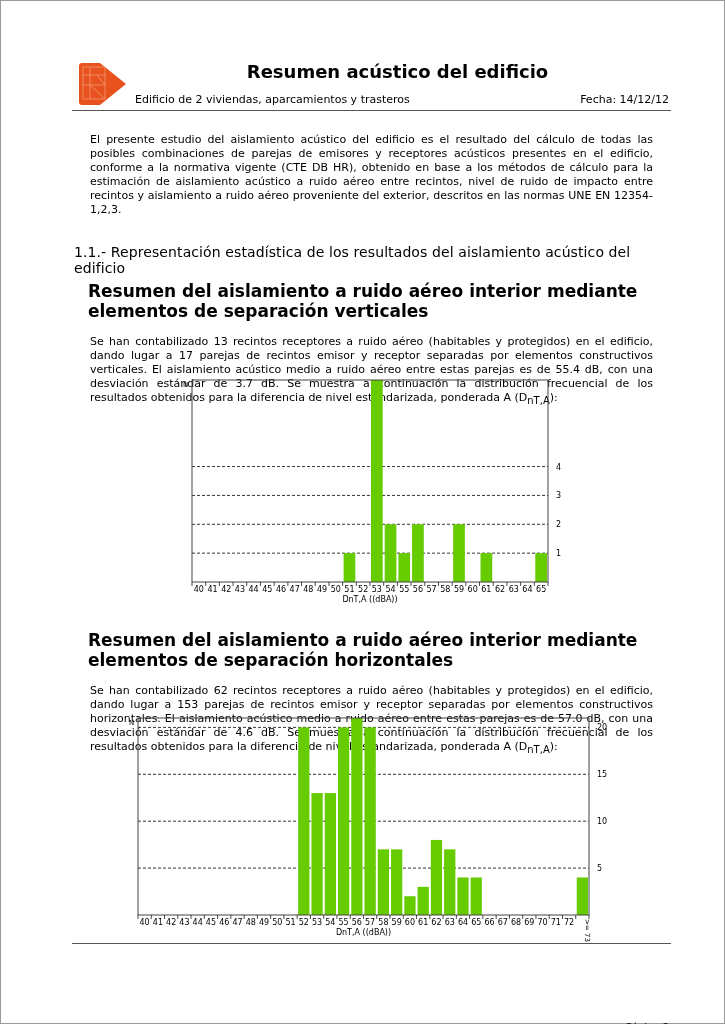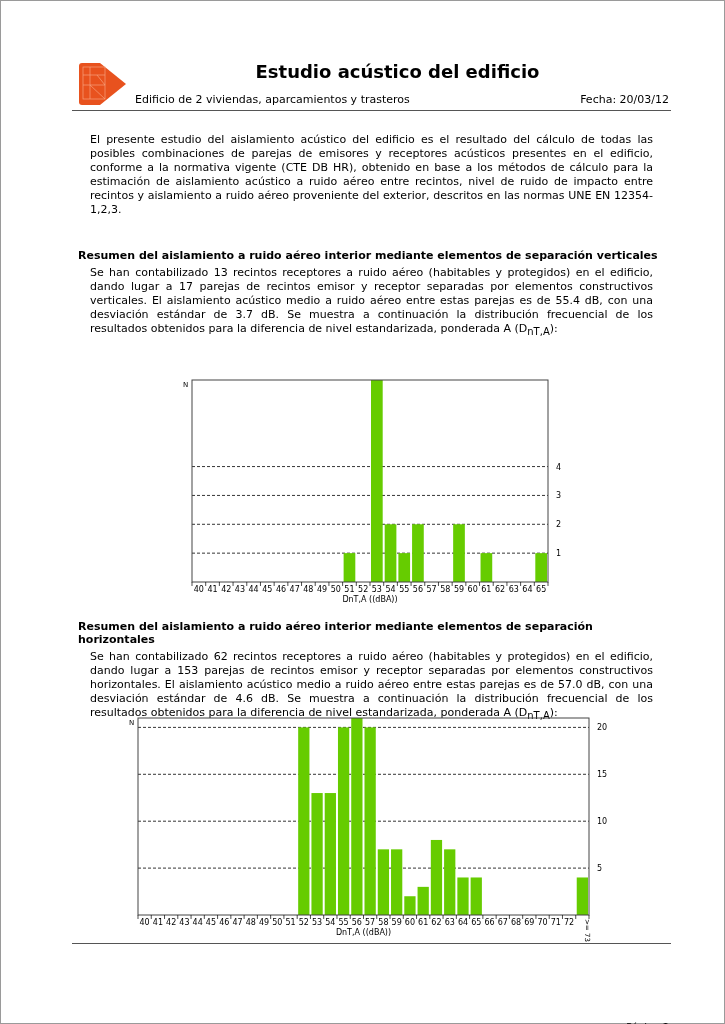--- a/index.html
+++ b/index.html
@@ -6,21 +6,21 @@
   body { width:725px; height:1024px; position:relative; overflow:hidden; font-family:"DejaVu Sans", sans-serif; color:#000; }
   .page-border { position:absolute; left:0; top:0; width:723px; height:1022px; border:1px solid #9a9a9a; }
   .logo { position:absolute; left:78px; top:61px; width:50px; height:46px; }
   .doc-title { position:absolute; left:0; width:725px; top:61px; text-align:center; font-size:18px; font-weight:bold; padding-left:70px; box-sizing:border-box; }
   .subtitle { position:absolute; left:135px; top:93px; font-size:11px; }
   .date { position:absolute; right:56px; top:93px; font-size:11px; }
   .header-rule { position:absolute; left:72px; right:54px; top:110px; border-top:1px solid #555; }
   .content { position:absolute; left:74px; width:595px; }
   h1 { margin:0; font-size:16px; font-weight:bold; }
   h2 { margin:0; font-size:14px; font-weight:normal; line-height:16px; letter-spacing:0.1px; }
-  h3 { margin:4px; font-size:11px; font-weight:bold; }
+  h3 { margin:14px; font-size:17px; font-weight:bold; }
   p { margin:16px; font-size:11px; line-height:14px; text-align:justify; }
   .chart { position:absolute; }
   .footer-rule { position:absolute; left:72px; right:54px; top:943px; border-top:1px solid #555; }
   .page-num { position:absolute; right:56px; top:994px; font-size:10px;margin-top:28px; }
   svg text { font-family:"DejaVu Sans", sans-serif; }
   sub { font-size:10px; }
 </style>
 </head>
 <body>
 
@@ -30,30 +30,31 @@
   <path d="M4 2 H22 L48 23 L22 44 H4 Q1 44 1 41 V5 Q1 2 4 2 Z" fill="#e8521e"></path>
   <g stroke="#f7a27e" stroke-width="0.7" fill="none">
     <rect x="5" y="6" width="22" height="32"></rect>
     <line x1="5" y1="14" x2="27" y2="14"></line>
     <line x1="5" y1="24" x2="27" y2="24"></line>
     <line x1="12" y1="6" x2="12" y2="38"></line>
     <line x1="19" y1="14" x2="27" y2="24"></line>
     <line x1="12" y1="24" x2="27" y2="38"></line>
   </g>
 </svg>
-<div class="doc-title">Estudio acústico del edificio</div>
+<div class="doc-title">Resumen acústico del edificio</div>
 <div class="subtitle">Edificio de 2 viviendas, aparcamientos y trasteros</div>
-<div class="date">Fecha: 20/03/12</div>
+<div class="date">Fecha: 14/12/12</div>
 <div class="header-rule"></div>
 
 <div class="content" style="top:130px;">
   <p style="margin-top:3px;">El presente estudio del aislamiento acústico del edificio es el resultado del cálculo de todas las posibles combinaciones de parejas de emisores y receptores acústicos presentes en el edificio, conforme a la normativa vigente (CTE DB HR), obtenido en base a los métodos de cálculo para la estimación de aislamiento acústico a ruido aéreo entre recintos, nivel de ruido de impacto entre recintos y aislamiento a ruido aéreo proveniente del exterior, descritos en las normas UNE EN 12354-1,2,3.</p>
 </div>
 
 <div class="content" style="top:244px;">
+  <h2>1.1.- Representación estadística de los resultados del aislamiento acústico del edificio</h2>
   <h3 style="margin-top:5px;">Resumen del aislamiento a ruido aéreo interior mediante elementos de separación verticales</h3>
   <p style="margin-top:3px;"><span>Se han contabilizado 13 recintos receptores a ruido aéreo (habitables y protegidos) en el edificio, dando lugar a 17 parejas de recintos emisor y receptor separadas por elementos constructivos verticales. El aislamiento acústico medio a ruido aéreo entre estas parejas es de 55.4 dB, con una desviación estándar de 3.7 dB. Se muestra a continuación la distribución frecuencial de los resultados obtenidos para la diferencia de nivel estandarizada, ponderada A (D</span><sub>nT,A</sub><span>):</span></p>
 </div>
 
 <svg class="chart" id="chart1" style="left:180px; top:375px;" width="400" height="235">
     <line x1="12" x2="368" y1="178.14285714285714" y2="178.14285714285714" stroke="#000" stroke-width="0.8" stroke-dasharray="3,2"></line>
     <text x="376" y="181.14285714285714" font-size="8">1</text>
     <line x1="12" x2="368" y1="149.28571428571428" y2="149.28571428571428" stroke="#000" stroke-width="0.8" stroke-dasharray="3,2"></line>
     <text x="376" y="152.28571428571428" font-size="8">2</text>
     <line x1="12" x2="368" y1="120.42857142857143" y2="120.42857142857143" stroke="#000" stroke-width="0.8" stroke-dasharray="3,2"></line>

